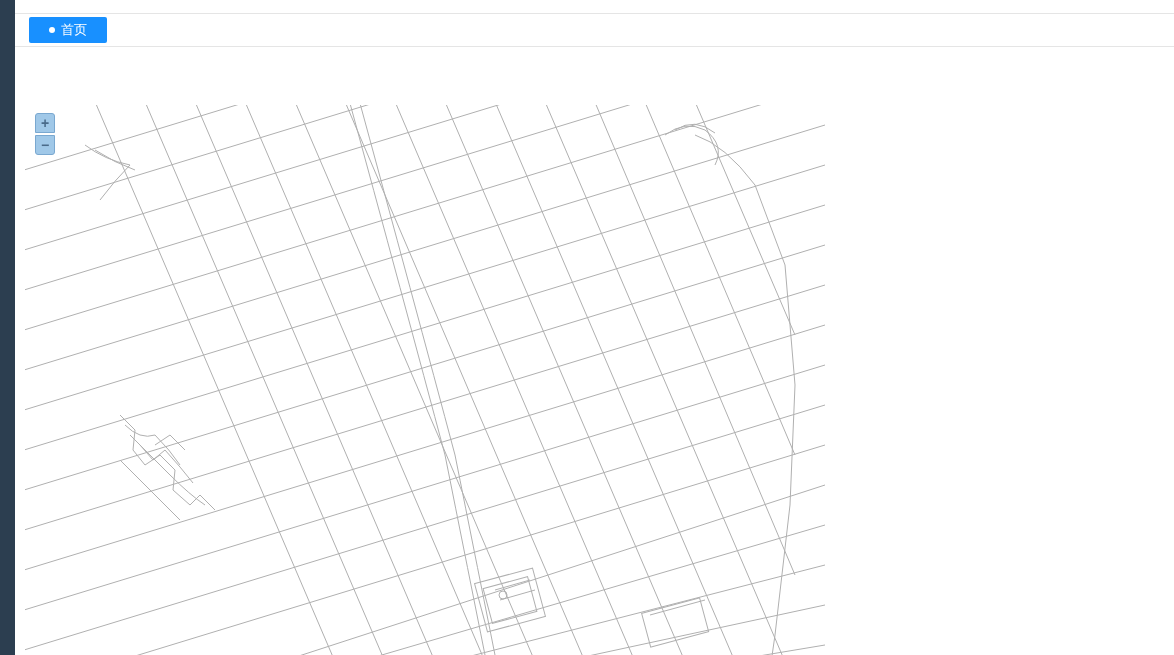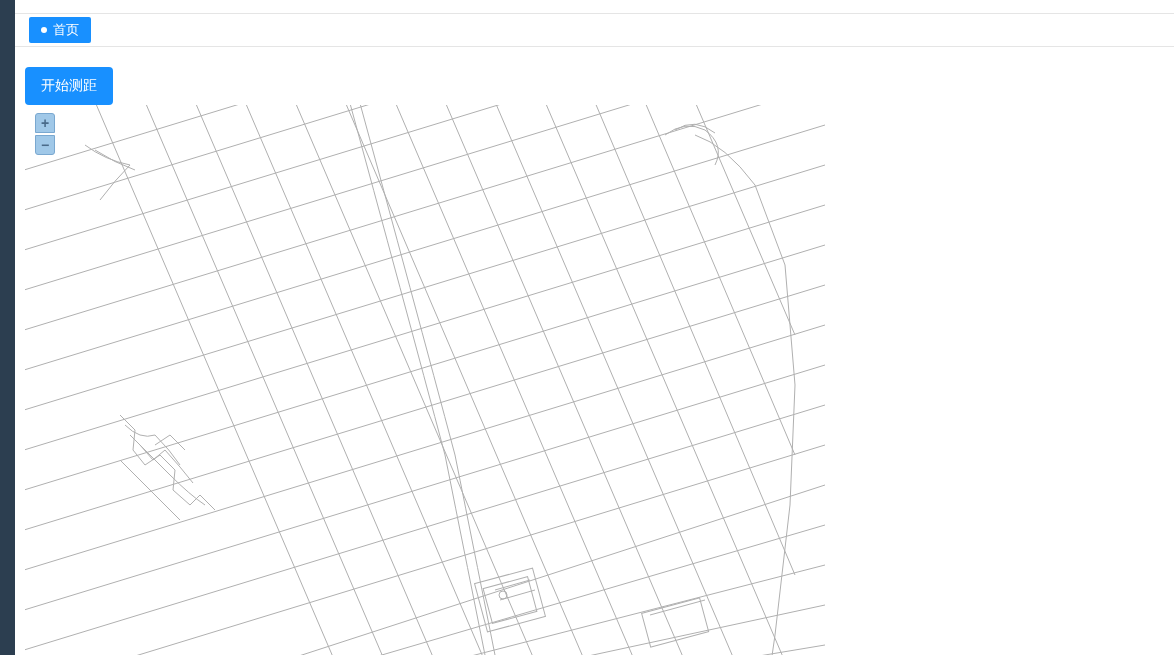--- a/index.html
+++ b/index.html
@@ -46,21 +46,21 @@
       border-bottom: 1px solid #e5e5e5;
       padding-left: 14px;
       display: flex;
       align-items: center;
     }
     
     .tab {
       background: #1890ff;
       color: #ffffff;
       height: 26px;
-      padding: 0 12px;
+      padding: 0 20px;
       display: flex;
       align-items: center;
       font-size: 13px;
       border-radius: 2px;
       cursor: pointer;
     }
     
     .tab-dot {
       width: 6px;
       height: 6px;
@@ -152,21 +152,20 @@
 <div class="tab-bar">
   <div class="tab">
     <span class="tab-dot"></span>
     <span>首页</span>
   </div>
 </div>
 
 <div class="content">
 
   <div class="toolbar">
-    <button class="btn">开始测距</button>
   </div>
 
   <div class="zoom-controls">
     <div class="zoom-btn">+</div>
     <div class="zoom-btn">−</div>
   </div>
 
   <div class="map-container">
     <svg class="map-svg" viewBox="0 0 1149 597" preserveAspectRatio="xMinYMin slice">
       <g stroke="#b0b0b0" stroke-width="1" fill="none">

